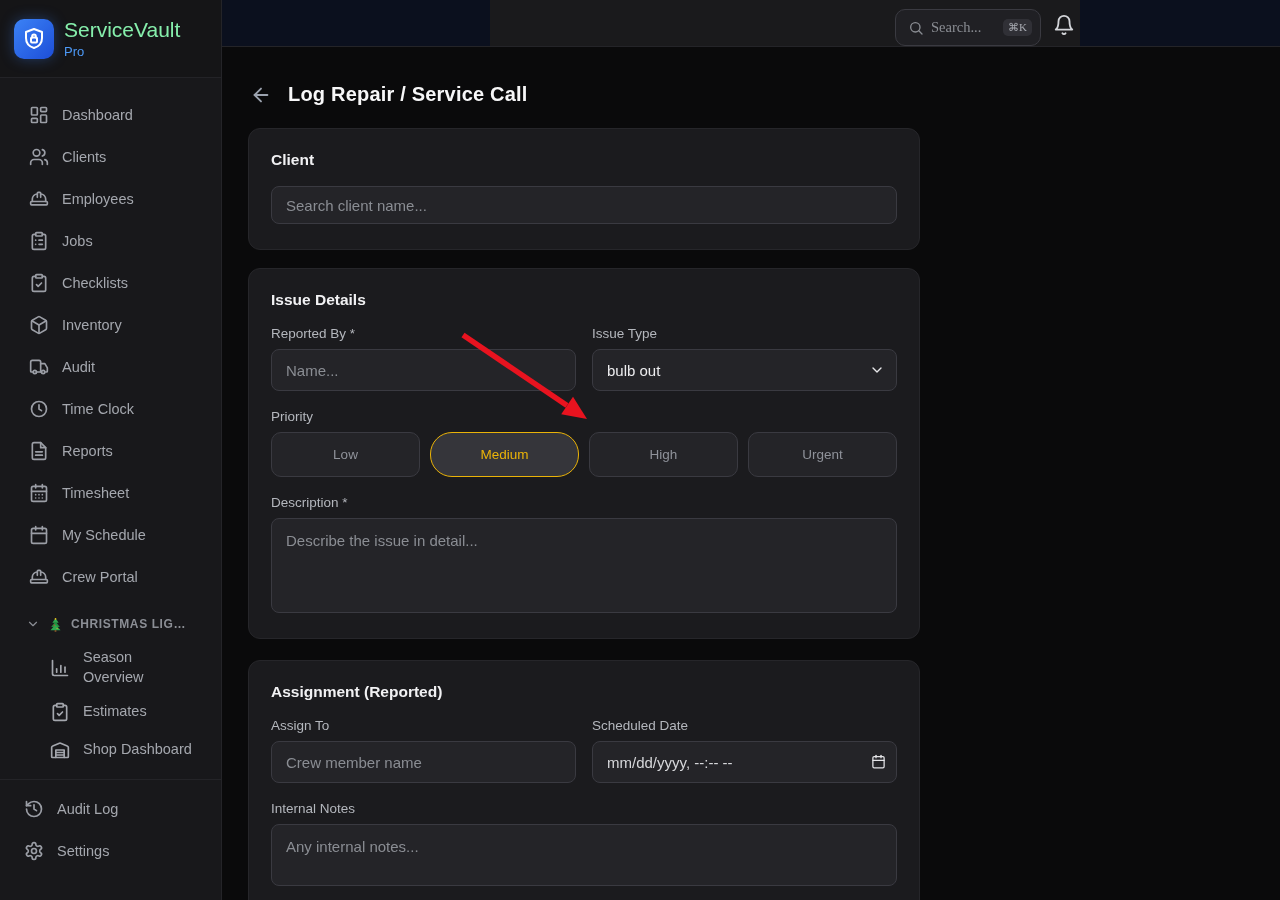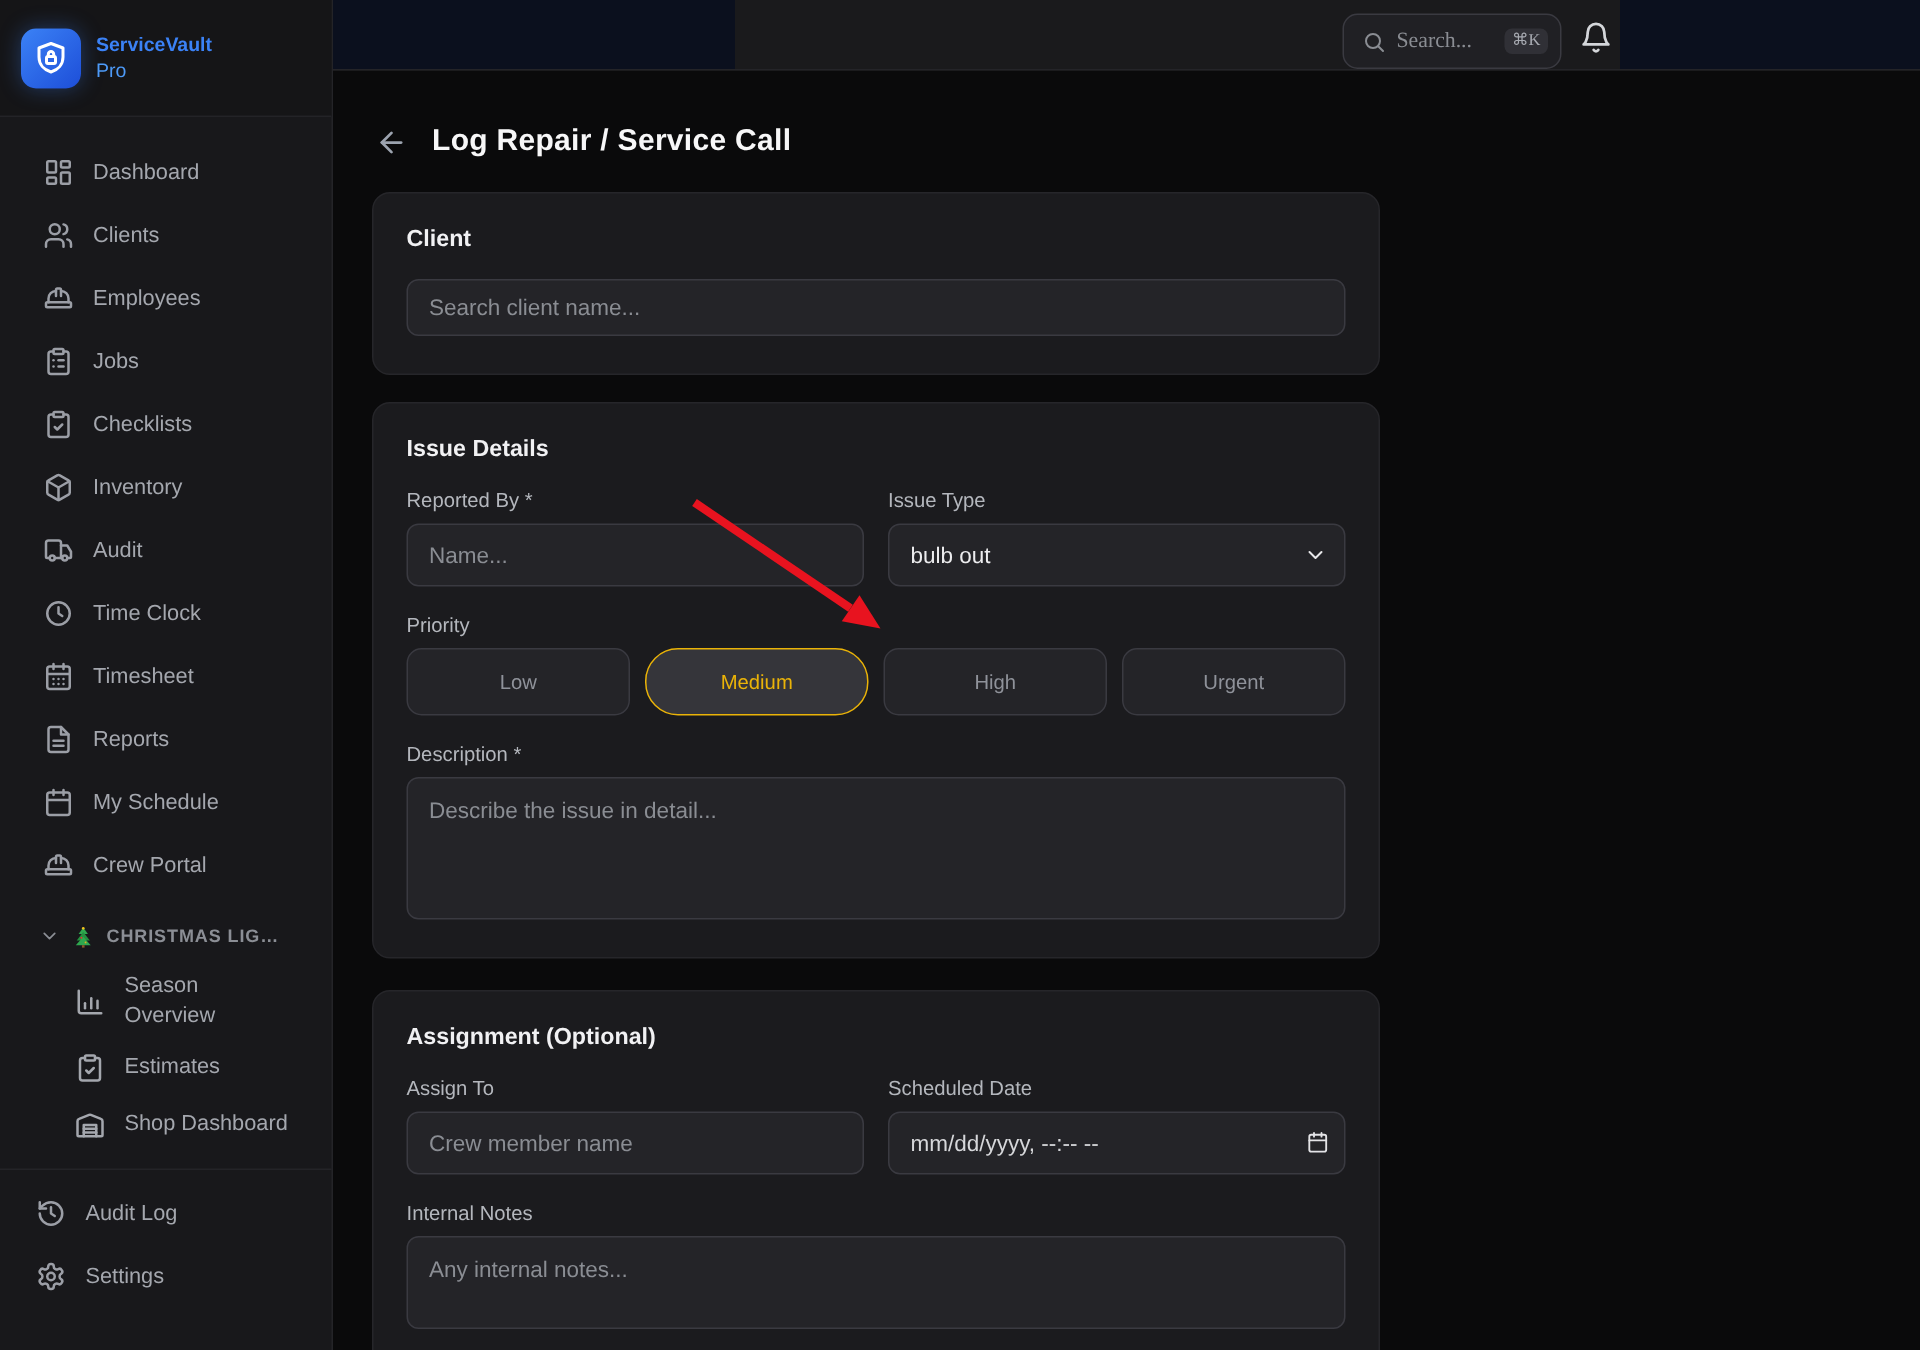--- a/index.html
+++ b/index.html
@@ -24,21 +24,21 @@
   
   .sidebar { position:absolute; left:0; top:0; width:222px; height:900px;
     background:#18181b; border-right:1px solid #242428; z-index:2;
     display:flex; flex-direction:column; }
   .brand { height:78px; border-bottom:1px solid #232327; background:#151517;
     display:flex; align-items:center; padding:0 14px; gap:10px; flex:none; }
   .logo { width:40px; height:40px; border-radius:10px;
     background:linear-gradient(135deg,#3b82f6,#1d4ed8);
     display:flex; align-items:center; justify-content:center; color:#fff;
     box-shadow:0 0 14px rgba(59,130,246,.35); }
-  .brand-name { color:#3b82f6; font-size:13px; font-weight:bold; line-height:1.1; }
+  .brand-name { color:#86efac; font-size:21px; font-weight:normal; line-height:1.1; }
   .brand-tier { color:#4d9af8; font-size:13px; margin-top:2px; }
   .nav { padding-top:16px; }
   .nav-item { height:42px; display:flex; align-items:center; gap:13px;
     padding:0 12px 0 29px; color:#a4a7ae; font-size:14.5px; cursor:pointer; }
   .nav-item .ic { flex:none; color:#9b9ea6; }
   .sec-head { margin-top:12px; height:28px; display:flex; align-items:center;
     gap:8px; padding:0 12px 0 26px; color:#8b8e95; font-size:12px; font-weight:bold;
     letter-spacing:.6px; cursor:pointer; white-space:nowrap; }
   .sub-item { display:flex; align-items:center; gap:13px; padding:6px 12px 6px 50px;
     color:#a4a7ae; font-size:14.5px; cursor:pointer; min-height:38px; }
@@ -194,44 +194,44 @@
     </div>
     <div class="nav-item">
       <svg class="ic" width="20" height="20" viewBox="0 0 24 24">
           <circle cx="12" cy="12" r="9"></circle>
           <path d="M12 7v5l3 2"></path>
         </svg>
       <span>Time Clock</span>
     </div>
     <div class="nav-item">
       <svg class="ic" width="20" height="20" viewBox="0 0 24 24">
+          <path d="M14 2H6a2 2 0 0 0-2 2v16a2 2 0 0 0 2 2h12a2 2 0 0 0 2-2V8z"></path>
+          <path d="M14 2v6h6"></path>
+          <path d="M16 13H8"></path>
+          <path d="M16 17H8"></path>
+        </svg>
+      <span>Reports</span>
+    </div>
+    <div class="nav-item">
+      <svg class="ic" width="20" height="20" viewBox="0 0 24 24">
           <rect x="3" y="4" width="18" height="18" rx="2"></rect>
           <path d="M16 2v4"></path>
           <path d="M8 2v4"></path>
           <path d="M3 10h18"></path>
           <path d="M8 14h.01"></path>
           <path d="M12 14h.01"></path>
           <path d="M16 14h.01"></path>
           <path d="M8 18h.01"></path>
           <path d="M12 18h.01"></path>
           <path d="M16 18h.01"></path>
         </svg>
       <span>Timesheet</span>
     </div>
     <div class="nav-item">
       <svg class="ic" width="20" height="20" viewBox="0 0 24 24">
-          <path d="M14 2H6a2 2 0 0 0-2 2v16a2 2 0 0 0 2 2h12a2 2 0 0 0 2-2V8z"></path>
-          <path d="M14 2v6h6"></path>
-          <path d="M16 13H8"></path>
-          <path d="M16 17H8"></path>
-        </svg>
-      <span>Reports</span>
-    </div>
-    <div class="nav-item">
-      <svg class="ic" width="20" height="20" viewBox="0 0 24 24">
           <rect x="3" y="4" width="18" height="18" rx="2"></rect>
           <path d="M16 2v4"></path>
           <path d="M8 2v4"></path>
           <path d="M3 10h18"></path>
         </svg>
       <span>My Schedule</span>
     </div>
     <div class="nav-item">
       <svg class="ic" width="20" height="20" viewBox="0 0 24 24">
           <path d="M2 18a1 1 0 0 0 1 1h18a1 1 0 0 0 1-1v-2a1 1 0 0 0-1-1H3a1 1 0 0 0-1 1z"></path>
@@ -351,21 +351,21 @@
       </div>
     </div>
 
     <div class="mt18">
       <label class="field-label">Description *</label>
       <textarea class="tarea tarea-desc" placeholder="Describe the issue in detail..." style=""></textarea>
     </div>
   </section>
 
   <section class="card card-assign">
-    <h2>Assignment (Optional)</h2>
+    <h2>Assignment (Reported)</h2>
     <div class="grid2">
       <div>
         <label class="field-label">Assign To</label>
         <input class="tin" type="text" placeholder="Crew member name" style="">
       </div>
       <div>
         <label class="field-label">Scheduled Date</label>
         <div class="datewrap">
           <input class="tin date-in" type="text" value="mm/dd/yyyy, --:-- --" style="">
           <svg class="ic cal" width="15" height="15" viewBox="0 0 24 24">

